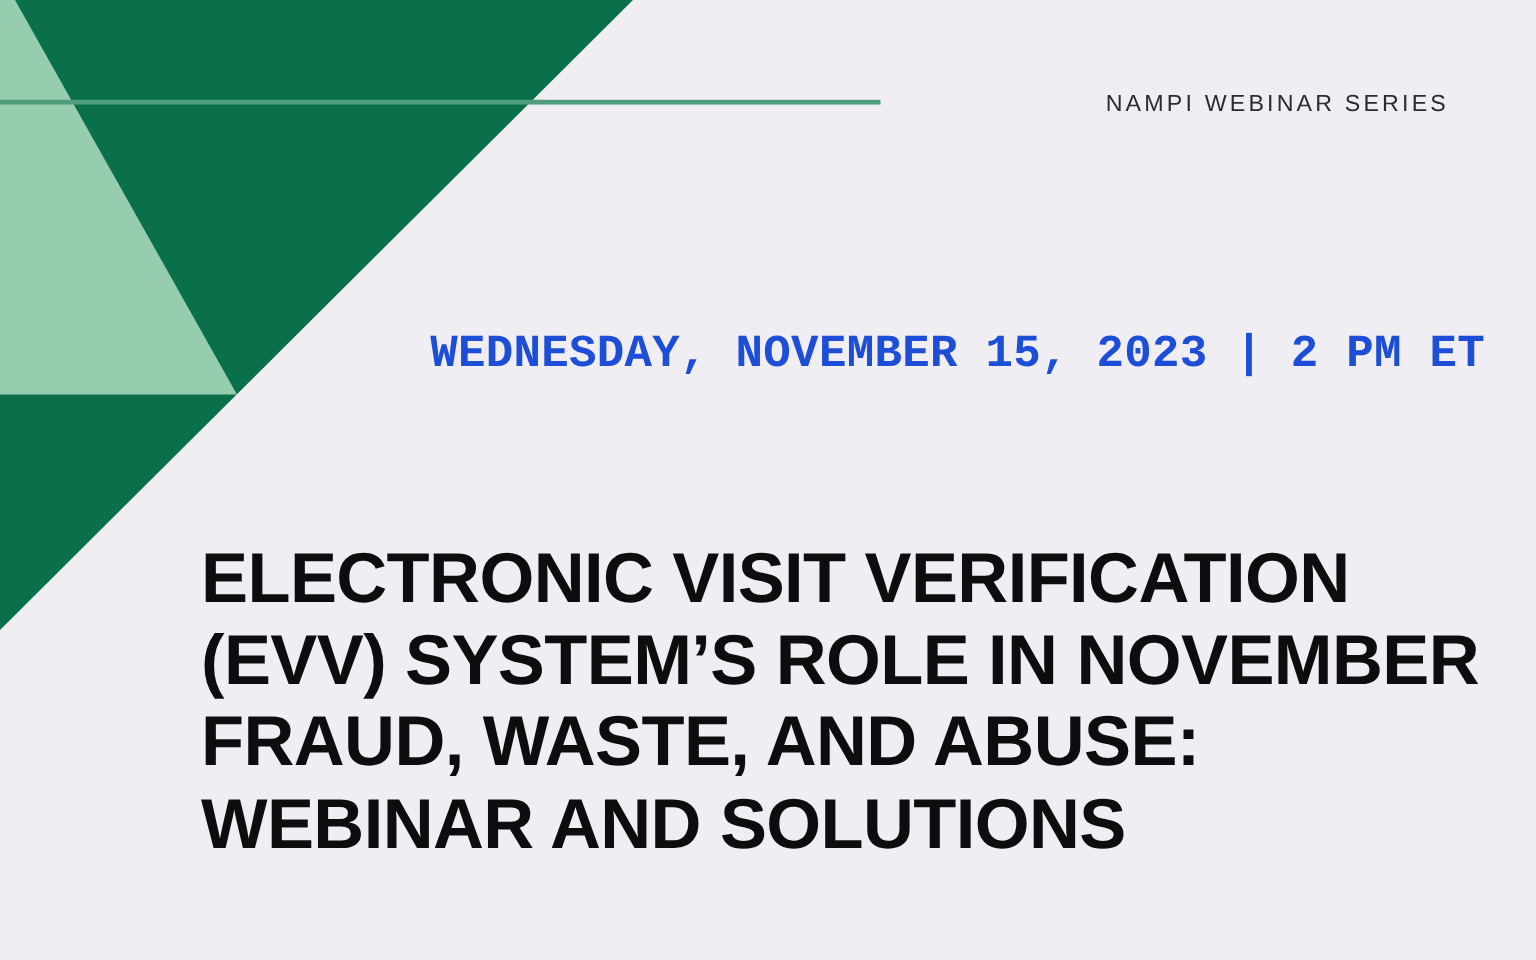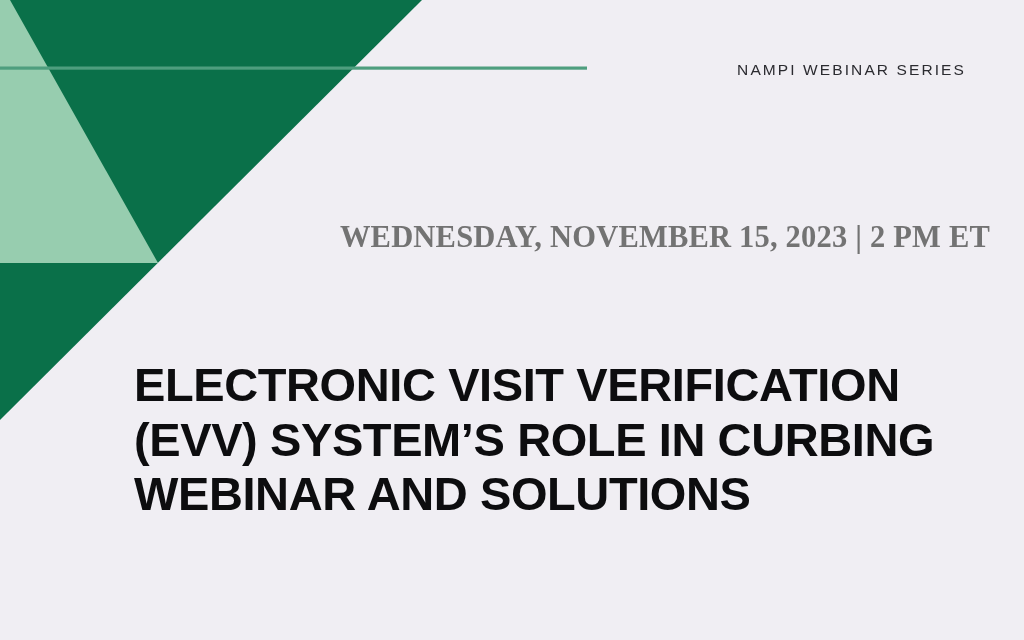--- a/index.html
+++ b/index.html
@@ -54,24 +54,24 @@
     font-family: "Liberation Sans", sans-serif;
   }
 
   .date-line {
     position: absolute;
     right: 34px;
     top: 220px;
     font-size: 30.5px;
     font-weight: bold;
     letter-spacing: 0.2px;
-    color: #737373;
+    color: #1d4ed8;
     white-space: nowrap;
     text-align: right;
-    font-family: Liberation Serif, serif;
+    font-family: Liberation Mono, monospace;
   }
 
   .title {
     position: absolute;
     left: 134px;
     top: 358px;
     width: 870px;
     color: #0d0d0f;
     font-weight: bold;
     font-size: 47px;
@@ -100,18 +100,19 @@
   </svg>
 
   <div id="content">
 
     <div class="eyebrow">NAMPI WEBINAR SERIES</div>
 
     <div class="date-line">WEDNESDAY, NOVEMBER 15, 2023 | 2 PM ET</div>
 
     <h1 class="title">
       <span class="title-line">ELECTRONIC VISIT VERIFICATION</span>
-      <span class="title-line">(EVV) SYSTEM’S ROLE IN CURBING</span>
+      <span class="title-line">(EVV) SYSTEM’S ROLE IN NOVEMBER</span>
+      <span class="title-line">FRAUD, WASTE, AND ABUSE:</span>
       <span class="title-line">WEBINAR AND SOLUTIONS</span>
     </h1>
 
   </div>
 </div>
 
 </body></html>

